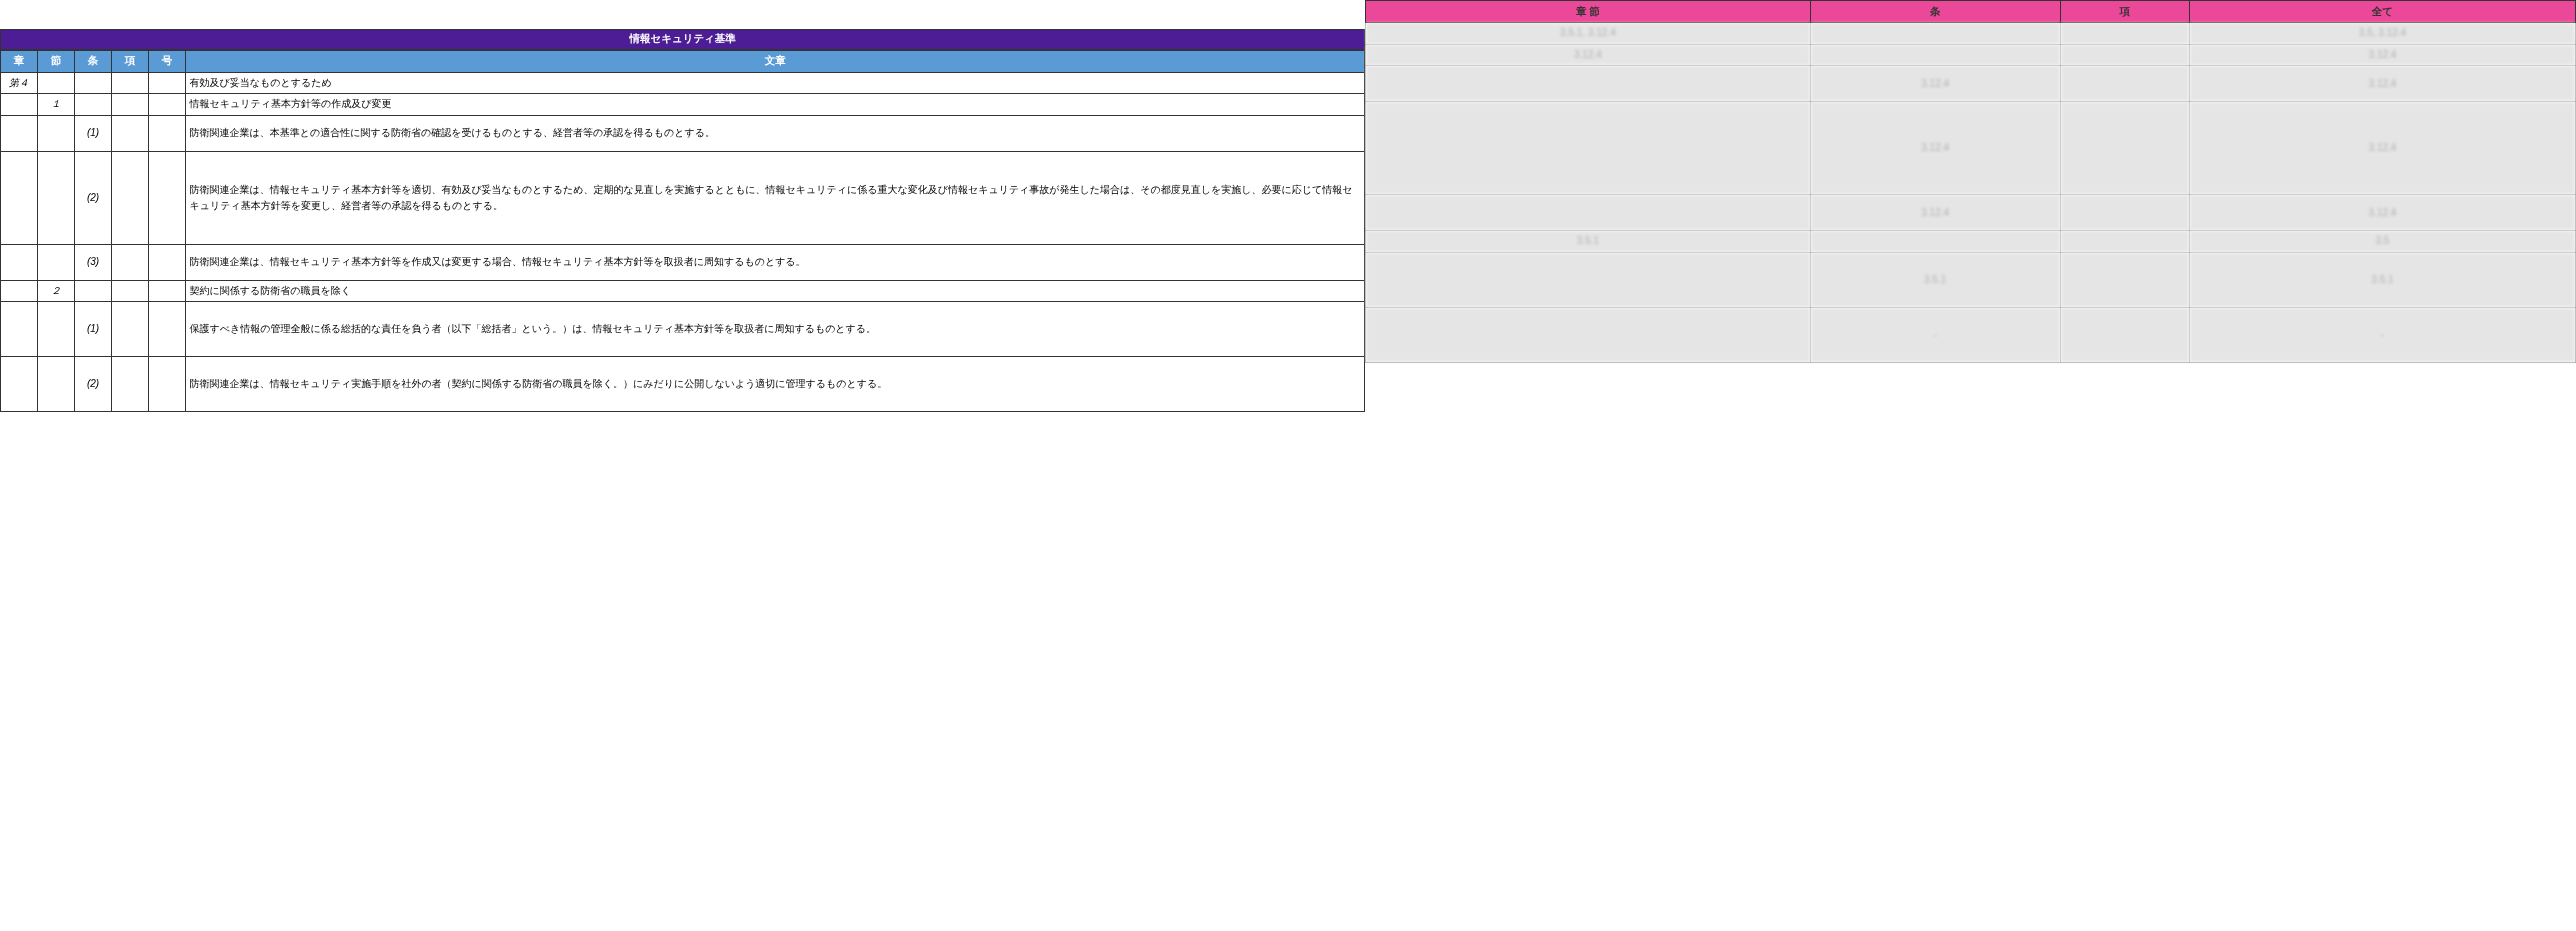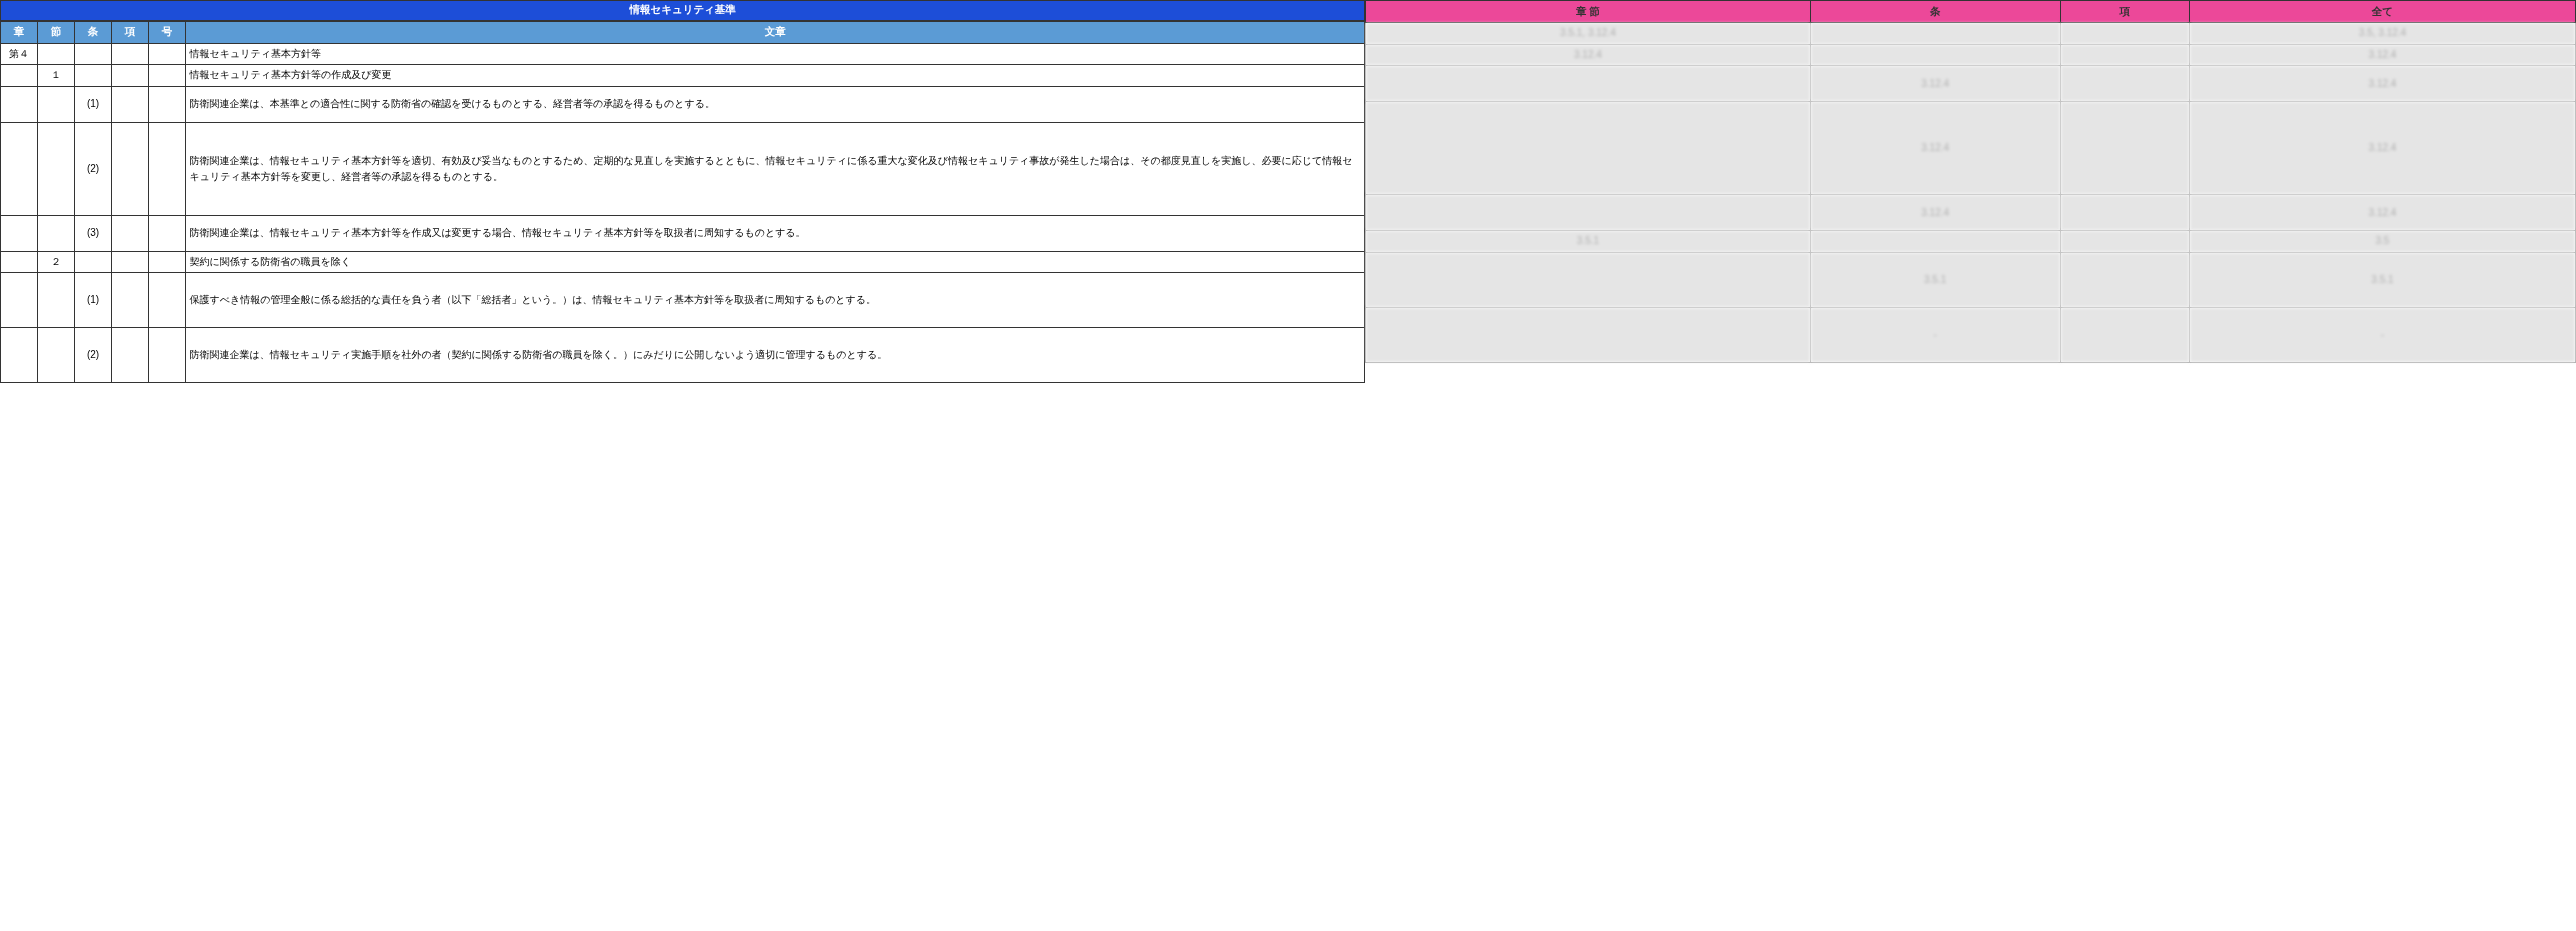--- a/index.html
+++ b/index.html
@@ -18,23 +18,24 @@
     .right-section {
       width: 47%;
     }
     .main-header {
       text-align: center;
       font-weight: bold;
       padding: 2.3px;
       font-size: 10.5px;
     }
     .left-main-header {
-      background-color: #1d4ed8;
+      background-color: #4c1d95;
       color: white;
       border: 0.6px solid #333;
+      margin-top: 29px;
     }
     .right-main-header {
       background-color: #ed7d31;
       color: white;
       border: 0.6px solid #333;
       border-left: none;
     }
     table {
       border-collapse: collapse;
       width: 100%;
@@ -55,20 +56,21 @@
     }
     td {
       border: 0.6px solid #333;
       padding: 2.3px 3.5px;
       vertical-align: middle;
       font-size: 10px;
       line-height: 1.6;
     }
     .center {
       text-align: center;
+      font-style: italic;
     }
     .narrow {
       width: 29px;
     }
     .blurred {
       background-color: #e5e5e5;
       text-align: center;
       color: #b0b0b0;
       filter: blur(1.8px);
     }
@@ -96,21 +98,21 @@
           <th class="bunshou-col">文章</th>
         </tr>
       </thead>
       <tbody id="left-tbody">
           <tr style="height: 17.6px;">
             <td class="center narrow">第４</td>
             <td class="center narrow"></td>
             <td class="center narrow"></td>
             <td class="center narrow"></td>
             <td class="center narrow"></td>
-            <td>情報セキュリティ基本方針等</td>
+            <td>有効及び妥当なものとするため</td>
           </tr>
           <tr style="height: 17.6px;">
             <td class="center narrow"></td>
             <td class="center narrow">１</td>
             <td class="center narrow"></td>
             <td class="center narrow"></td>
             <td class="center narrow"></td>
             <td>情報セキュリティ基本方針等の作成及び変更</td>
           </tr>
           <tr style="height: 36px;">

